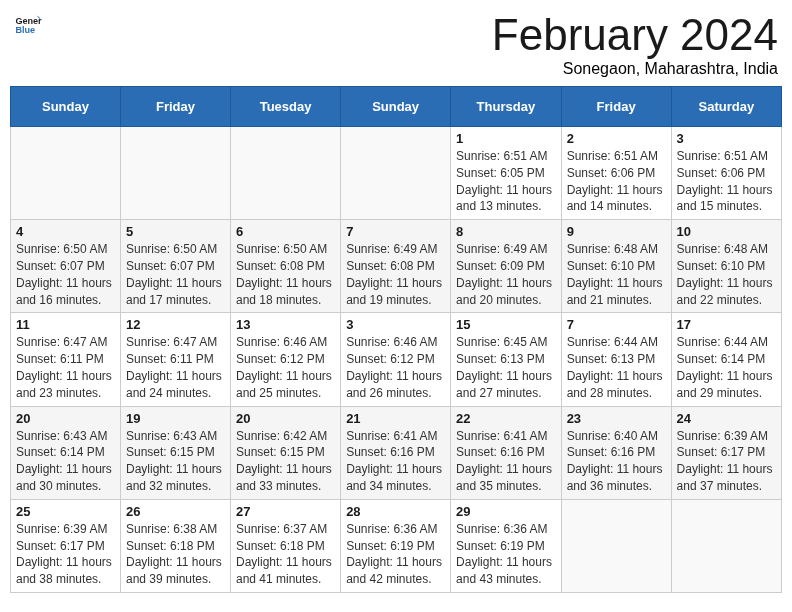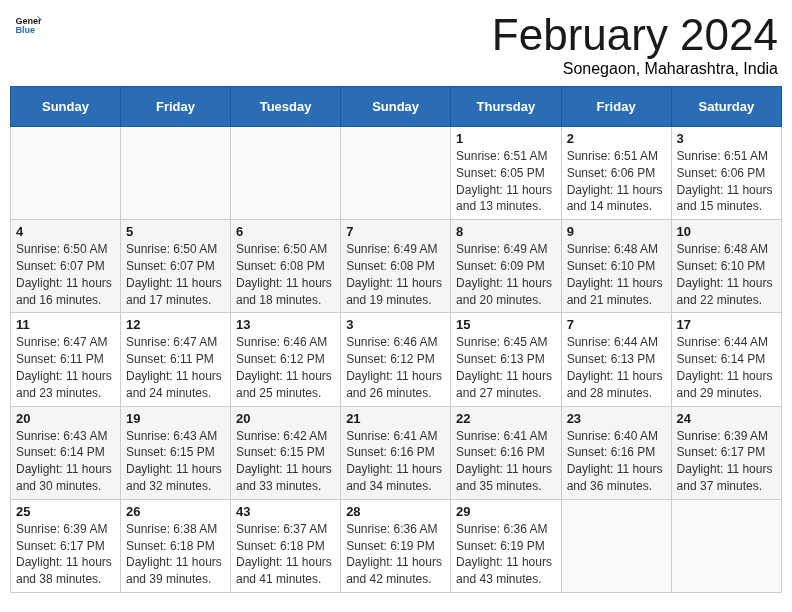--- a/index.html
+++ b/index.html
@@ -223,21 +223,21 @@
       <tr>
         <td>
           <span class="day-num">25</span>
           <div class="day-info">Sunrise: 6:39 AM<br>Sunset: 6:17 PM<br>Daylight: 11 hours<br>and 38 minutes.</div>
         </td>
         <td>
           <span class="day-num">26</span>
           <div class="day-info">Sunrise: 6:38 AM<br>Sunset: 6:18 PM<br>Daylight: 11 hours<br>and 39 minutes.</div>
         </td>
         <td>
-          <span class="day-num">43</span>
+          <span class="day-num">27</span>
           <div class="day-info">Sunrise: 6:37 AM<br>Sunset: 6:18 PM<br>Daylight: 11 hours<br>and 41 minutes.</div>
         </td>
         <td>
           <span class="day-num">28</span>
           <div class="day-info">Sunrise: 6:36 AM<br>Sunset: 6:19 PM<br>Daylight: 11 hours<br>and 42 minutes.</div>
         </td>
         <td>
           <span class="day-num">29</span>
           <div class="day-info">Sunrise: 6:36 AM<br>Sunset: 6:19 PM<br>Daylight: 11 hours<br>and 43 minutes.</div>
         </td>

